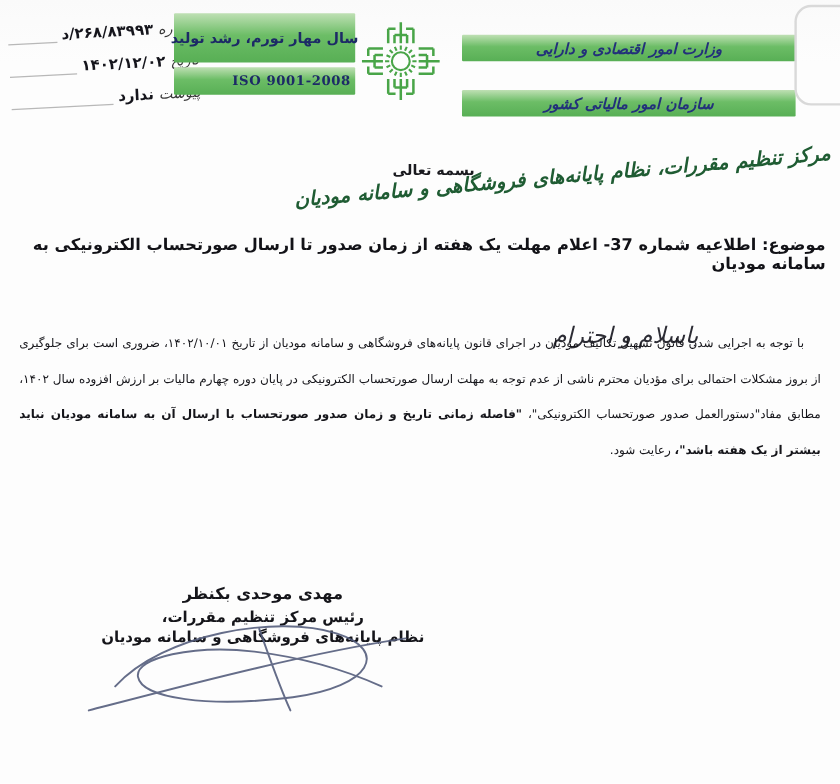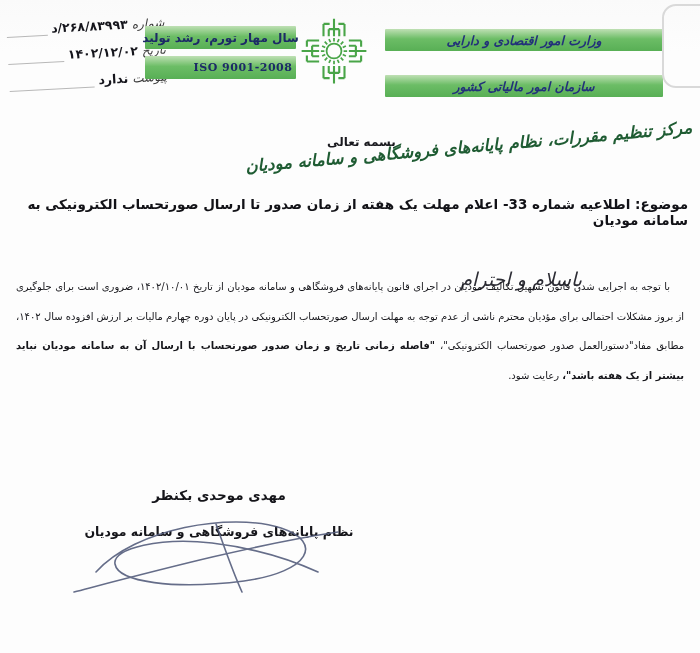--- a/index.html
+++ b/index.html
@@ -99,21 +99,21 @@
   .closing{
     position:absolute;right:16px;left:16px;top:440px;
     font-size:14px;color:#15151a;direction:rtl;text-align:right;text-indent:14px;
   }
 
   
   .sig-block{
     position:absolute;left:78px;top:487px;width:282px;
     text-align:center;direction:rtl;color:#15151a;
   }
-  .sig-name{font-size:13.5px;font-weight:bold;margin-bottom:21px;}
+  .sig-name{font-size:13.5px;font-weight:bold;margin-bottom:3px;}
   .sig-title{font-size:12.5px;font-weight:bold;margin-bottom:2px;}
   .sig-draw{position:absolute;left:66px;top:512px;width:300px;height:100px;}
 </style>
 </head>
 <body>
 
 <div class="page">
 
   <div class="fields">
     <div class="field-row">
@@ -126,21 +126,21 @@
       <span class="field-value">۱۴۰۲/۱۲/۰۲</span>
       <span class="field-line"></span>
     </div>
     <div class="field-row">
       <span class="field-label">پیوست</span>
       <span class="field-value" style="unicode-bidi:normal;direction:rtl;">ندارد</span>
       <span class="field-line"></span>
     </div>
   </div>
 
-  <div class="banner" style="left:145px;top:26px;width:151px;height:23px;">
+  <div class="banner" style="left:145px;top:11px;width:151px;height:41px;">
     <span class="banner-text-bold">سال مهار تورم، رشد تولید</span>
   </div>
   <div class="banner" style="left:145px;top:56px;width:151px;height:23px;">
     <span class="banner-text-iso">ISO 9001-2008</span>
   </div>
 
   <svg class="logo" viewBox="0 0 80 80" aria-hidden="true">
     <g stroke="#49a548" fill="none" stroke-width="2">
       <circle cx="40" cy="40" r="8.5"></circle>
       <path d="M40 29 V25 M40 51 V55 M29 40 H25 M51 40 H55
@@ -168,31 +168,32 @@
     <span class="banner-text-hand">سازمان امور مالیاتی کشور</span>
   </div>
 
   <div class="stamp-box"></div>
 
   <div class="center-title">مرکز تنظیم مقررات، نظام پایانه‌های فروشگاهی و سامانه مودیان</div>
 
   <div class="besmellah">بسمه تعالی</div>
 
 
-  <div class="subject">موضوع: اطلاعیه شماره 33-  اعلام مهلت یک هفته از زمان صدور تا ارسال صورتحساب الکترونیکی به سامانه مودیان</div>
+  <div class="subject">موضوع: اطلاعیه شماره 37-  اعلام مهلت یک هفته از زمان صدور تا ارسال صورتحساب الکترونیکی به سامانه مودیان</div>
 
   <div class="greeting">باسلام و احترام</div>
 
   <div class="body-par">
     <span>با توجه به اجرایی شدن قانون تسهیل تکالیف مودیان در اجرای قانون پایانه‌های فروشگاهی و سامانه مودیان از تاریخ ۱۴۰۲/۱۰/۰۱، ضروری است برای جلوگیری از بروز مشکلات احتمالی برای مؤدیان محترم ناشی از عدم توجه به مهلت ارسال صورتحساب الکترونیکی در پایان دوره چهارم مالیات بر ارزش افزوده سال ۱۴۰۲، مطابق مفاد"دستورالعمل صدور صورتحساب الکترونیکی"، </span><span class="bold-seg">"فاصله زمانی تاریخ و زمان صدور صورتحساب با ارسال آن به سامانه مودیان نباید بیشتر از یک هفته باشد"،</span><span> رعایت شود.</span>
   </div>
 
 
   <div class="sig-block">
     <div class="sig-name">مهدی موحدی بکنظر</div>
+    <div class="sig-title">رئیس مرکز تنظیم مقررات،</div>
     <div class="sig-title">نظام پایانه‌های فروشگاهی و سامانه مودیان</div>
   </div>
 
   <svg class="sig-draw" viewBox="0 0 300 100" aria-hidden="true">
     <g stroke="#555e7d" stroke-width="1.6" fill="none" opacity="0.9" stroke-linecap="round">
       <path d="M30 60 C 70 16, 165 0, 215 16 C 258 30, 244 60, 178 69 C 108 78, 52 70, 49 52 C 46 36, 96 25, 146 31 C 196 37, 230 50, 252 60"></path>
       <path d="M8 80 C 85 60, 190 32, 272 20"></path>
       <path d="M150 12 C 158 34, 166 58, 176 80"></path>
     </g>
   </svg>

